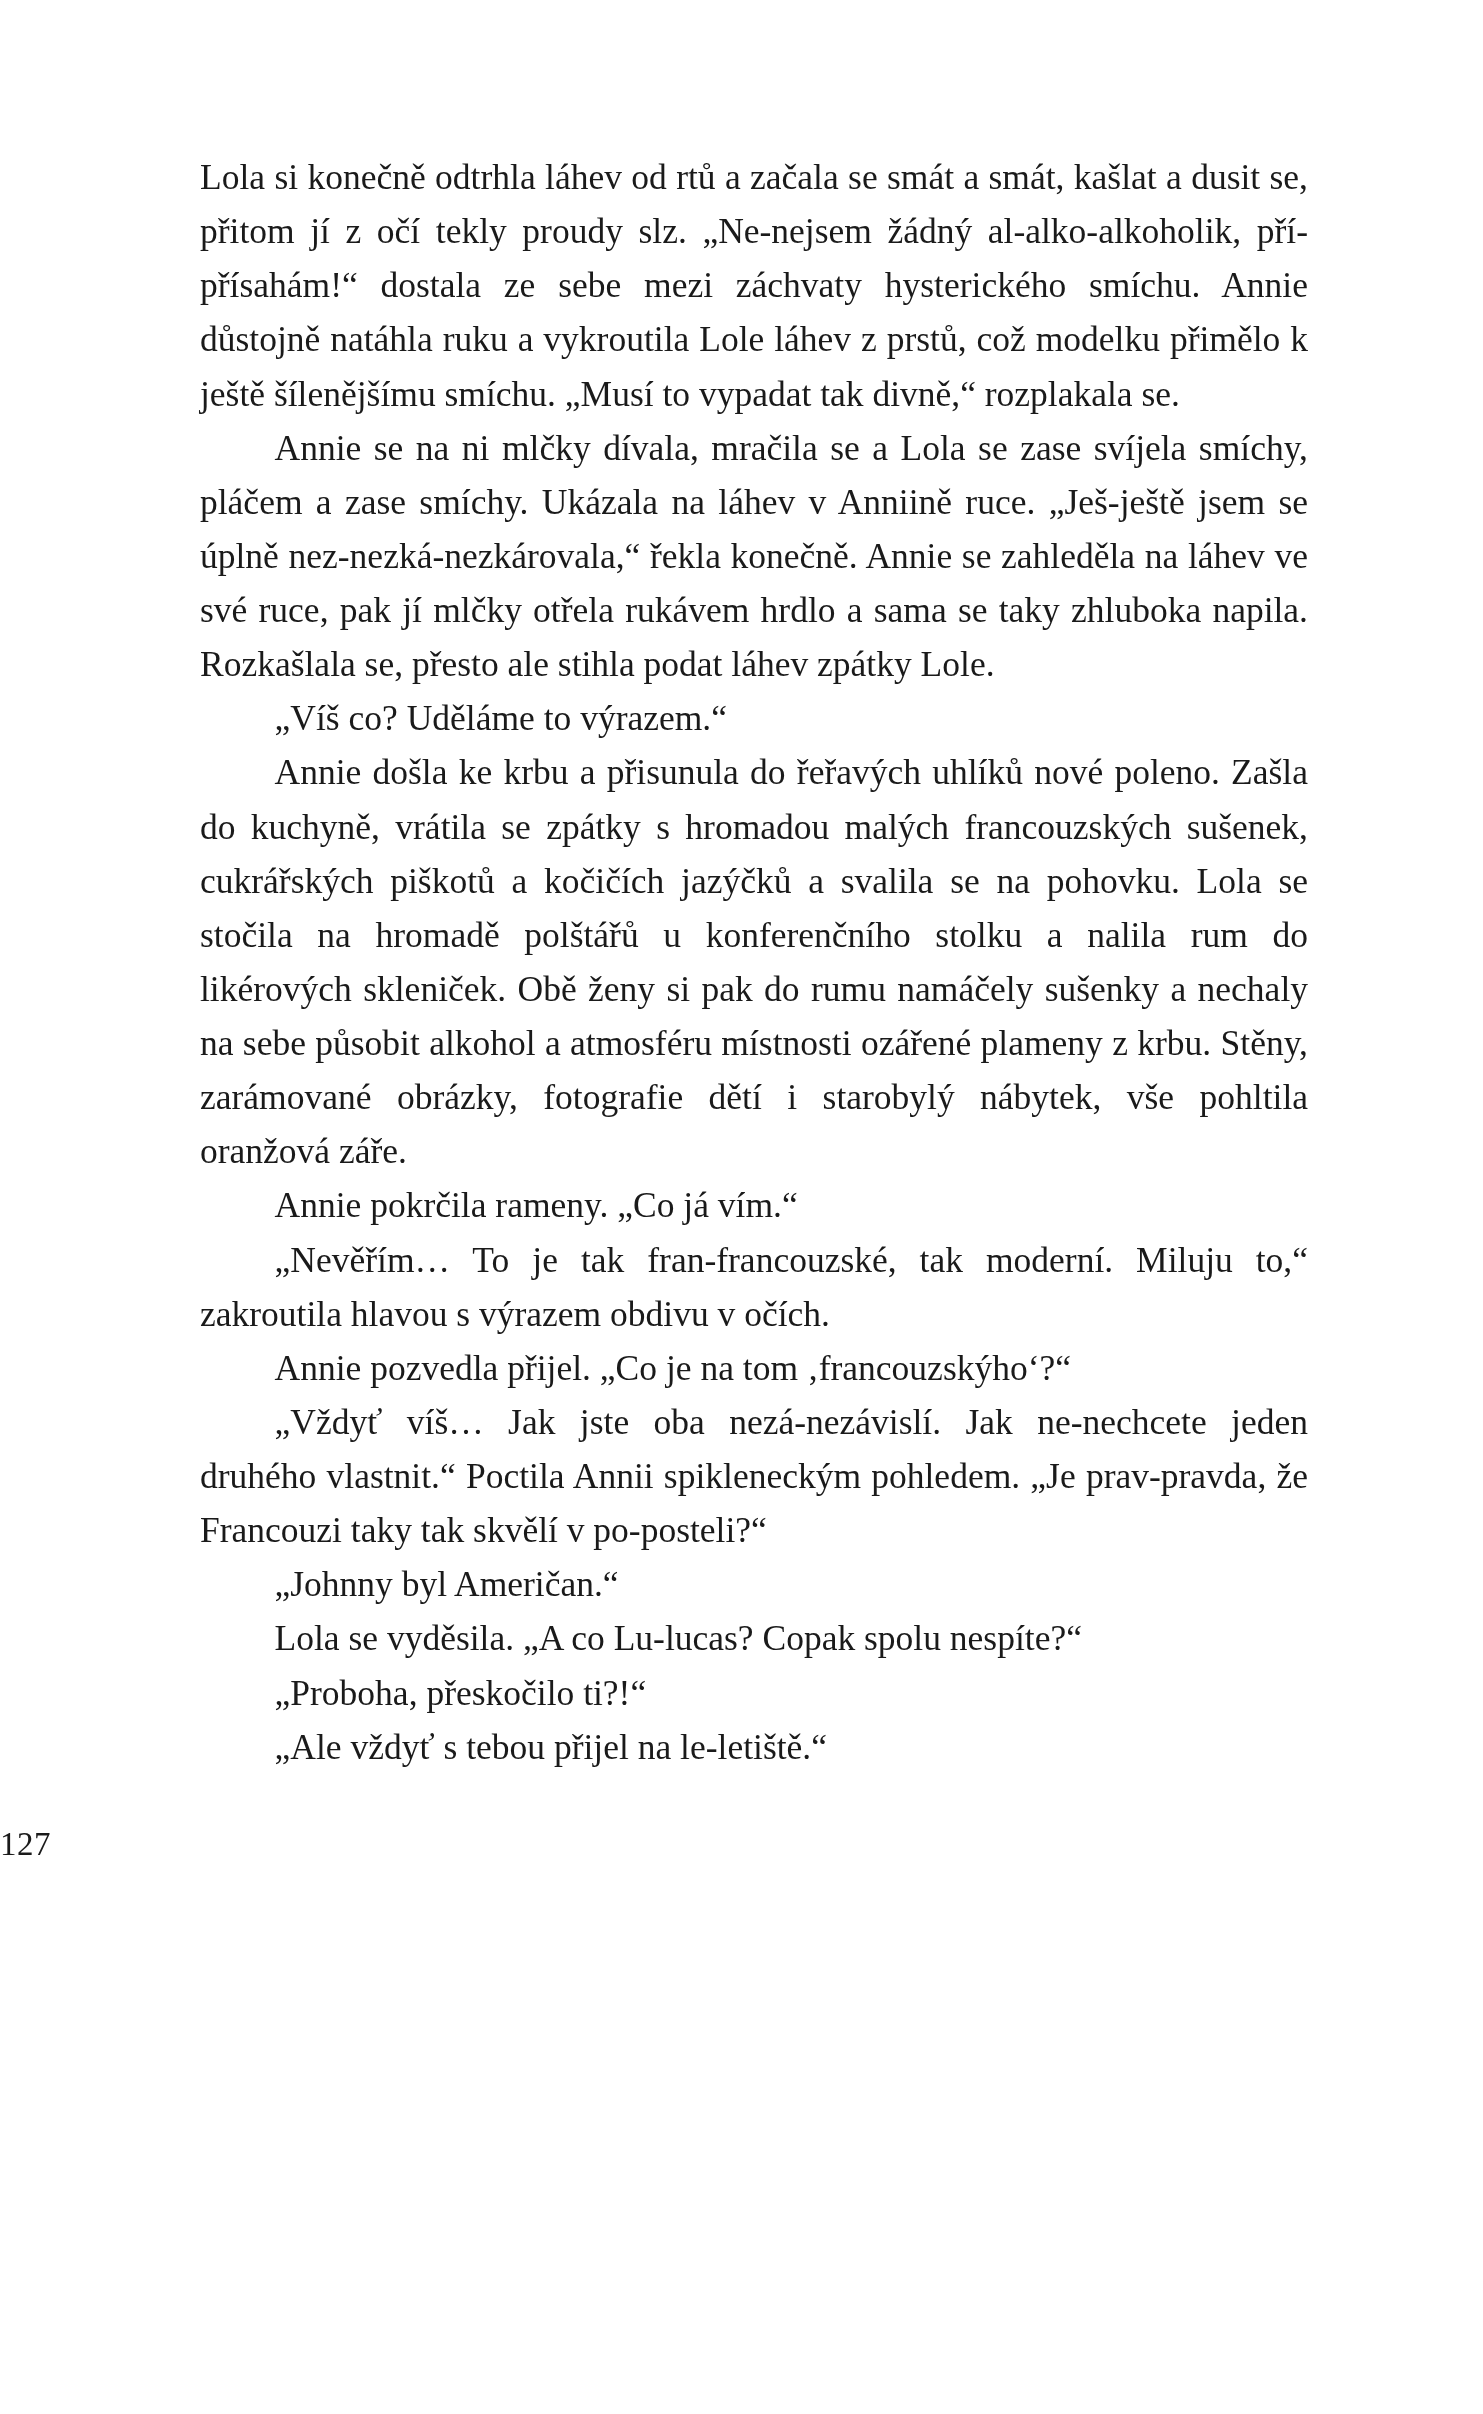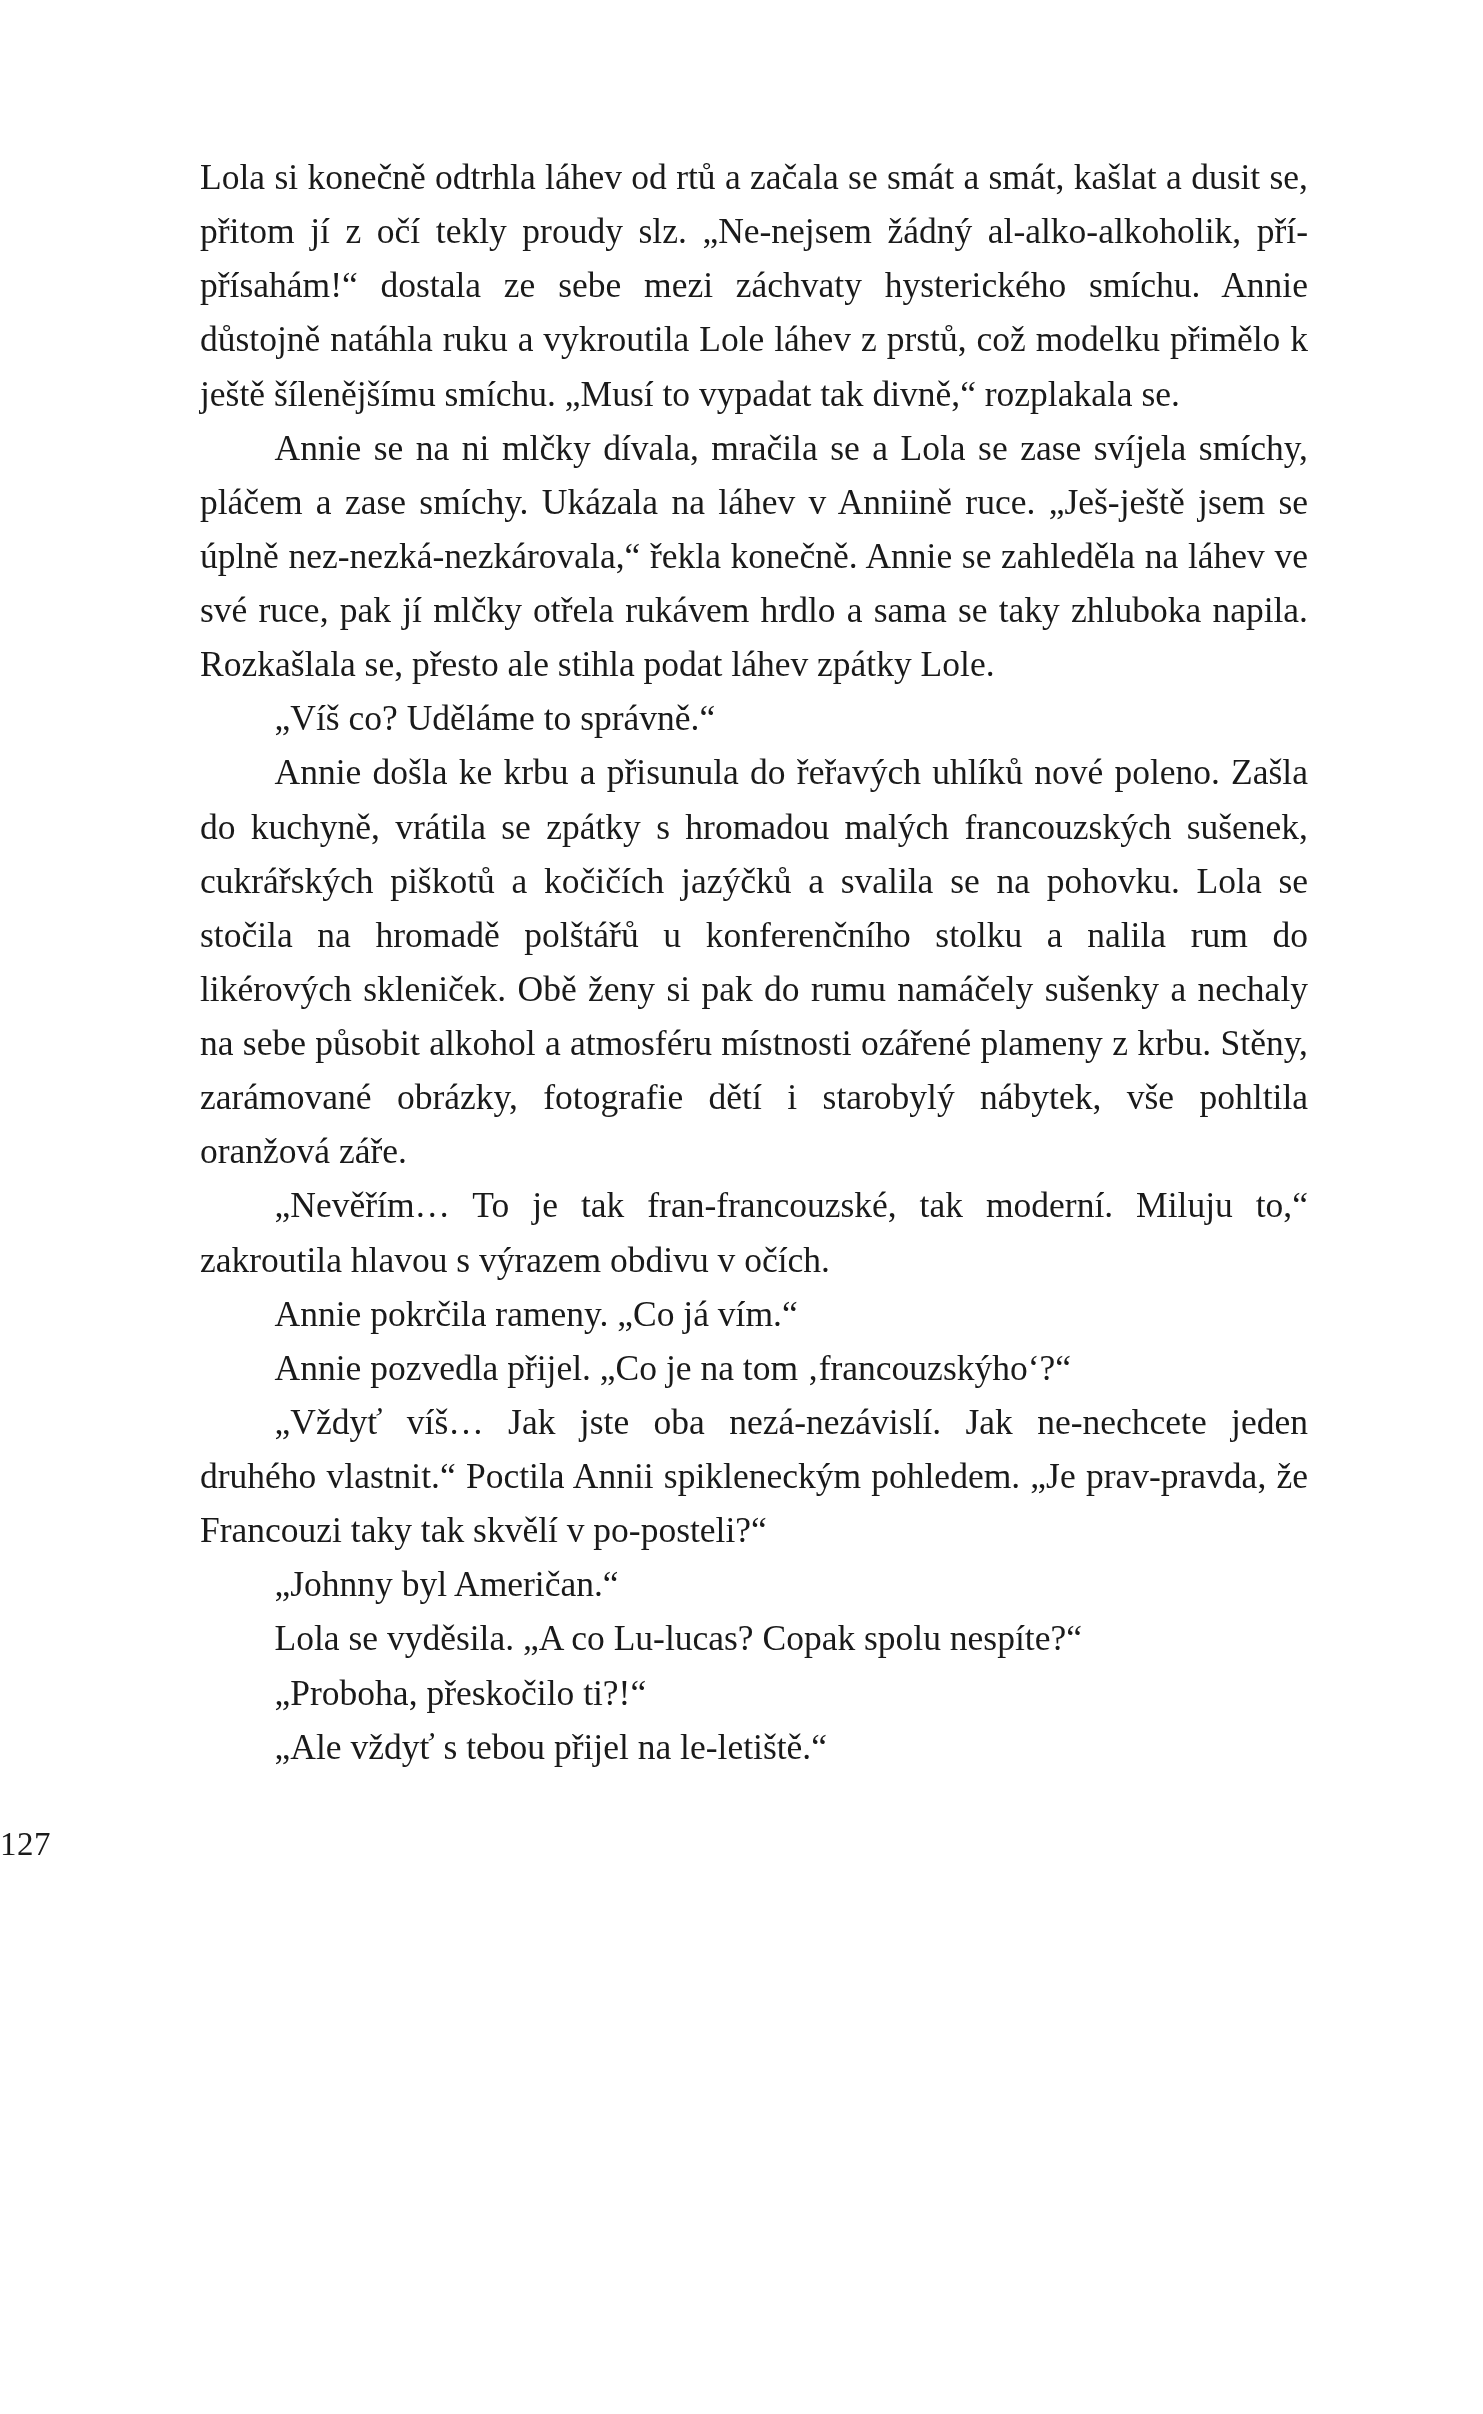--- a/index.html
+++ b/index.html
@@ -50,24 +50,24 @@
   }
 </style>
 </head>
 <body>
 
 <div class="page">
 
   <div class="body-text">
     <p>Lola si konečně odtrhla láhev od rtů a začala se smát a smát, kašlat a dusit se, přitom jí z očí tekly proudy slz. „Ne-nejsem žádný al-alko-alkoholik, pří-přísahám!“ dostala ze sebe mezi záchvaty hysterického smíchu. Annie důstojně natáhla ruku a vykroutila Lole láhev z prstů, což modelku přimělo k ještě šílenějšímu smíchu. „Musí to vypadat tak divně,“ rozplakala se.</p>
     <p class="indent">Annie se na ni mlčky dívala, mračila se a Lola se zase svíjela smíchy, pláčem a zase smíchy. Ukázala na láhev v Anniině ruce. „Ješ-ještě jsem se úplně nez-nezká-nezkárovala,“ řekla konečně. Annie se zahleděla na láhev ve své ruce, pak jí mlčky otřela rukávem hrdlo a sama se taky zhluboka napila. Rozkašlala se, přesto ale stihla podat láhev zpátky Lole.</p>
-    <p class="indent">„Víš co? Uděláme to správně.“</p>
+    <p class="indent">„Víš co? Uděláme to výrazem.“</p>
     <p class="indent">Annie došla ke krbu a přisunula do řeřavých uhlíků nové poleno. Zašla do kuchyně, vrátila se zpátky s hromadou malých francouzských sušenek, cukrářských piškotů a kočičích jazýčků a svalila se na pohovku. Lola se stočila na hromadě polštářů u konferenčního stolku a nalila rum do likérových skleniček. Obě ženy si pak do rumu namáčely sušenky a nechaly na sebe působit alkohol a atmosféru místnosti ozářené plameny z krbu. Stěny, zarámované obrázky, fotografie dětí i starobylý nábytek, vše pohltila oranžová záře.</p>
+    <p class="indent">Annie pokrčila rameny. „Co já vím.“</p>
     <p class="indent">„Nevěřím… To je tak fran-francouzské, tak moderní. Miluju to,“ zakroutila hlavou s výrazem obdivu v očích.</p>
-    <p class="indent">Annie pokrčila rameny. „Co já vím.“</p>
     <p class="indent">Annie pozvedla přijel. „Co je na tom ‚francouzskýho‘?“</p>
     <p class="indent">„Vždyť víš… Jak jste oba nezá-nezávislí. Jak ne-nechcete jeden druhého vlastnit.“ Poctila Annii spikleneckým pohledem. „Je prav-pravda, že Francouzi taky tak skvělí v po-posteli?“</p>
     <p class="indent">„Johnny byl Američan.“</p>
     <p class="indent">Lola se vyděsila. „A co Lu-lucas? Copak spolu nespíte?“</p>
     <p class="indent">„Proboha, přeskočilo ti?!“</p>
     <p class="indent">„Ale vždyť s tebou přijel na le-letiště.“</p>
   </div>
 
   <div class="folio">127</div>
 

